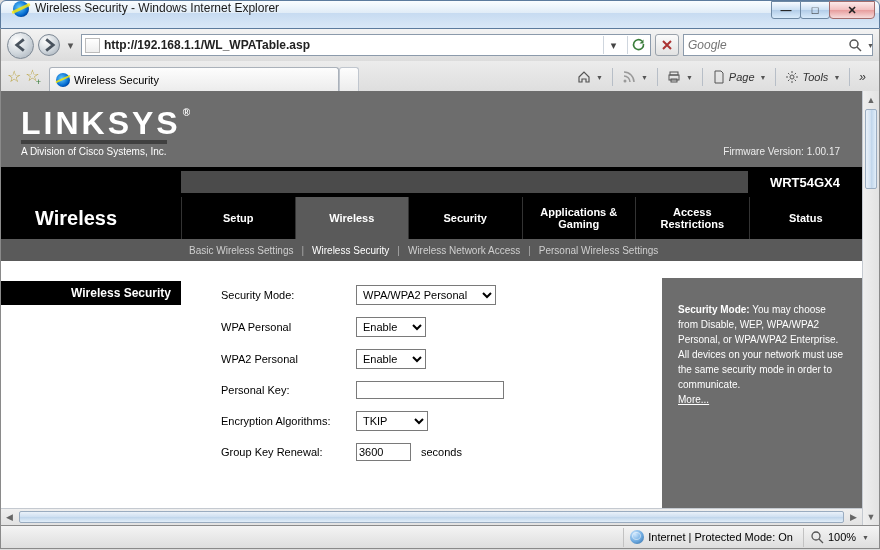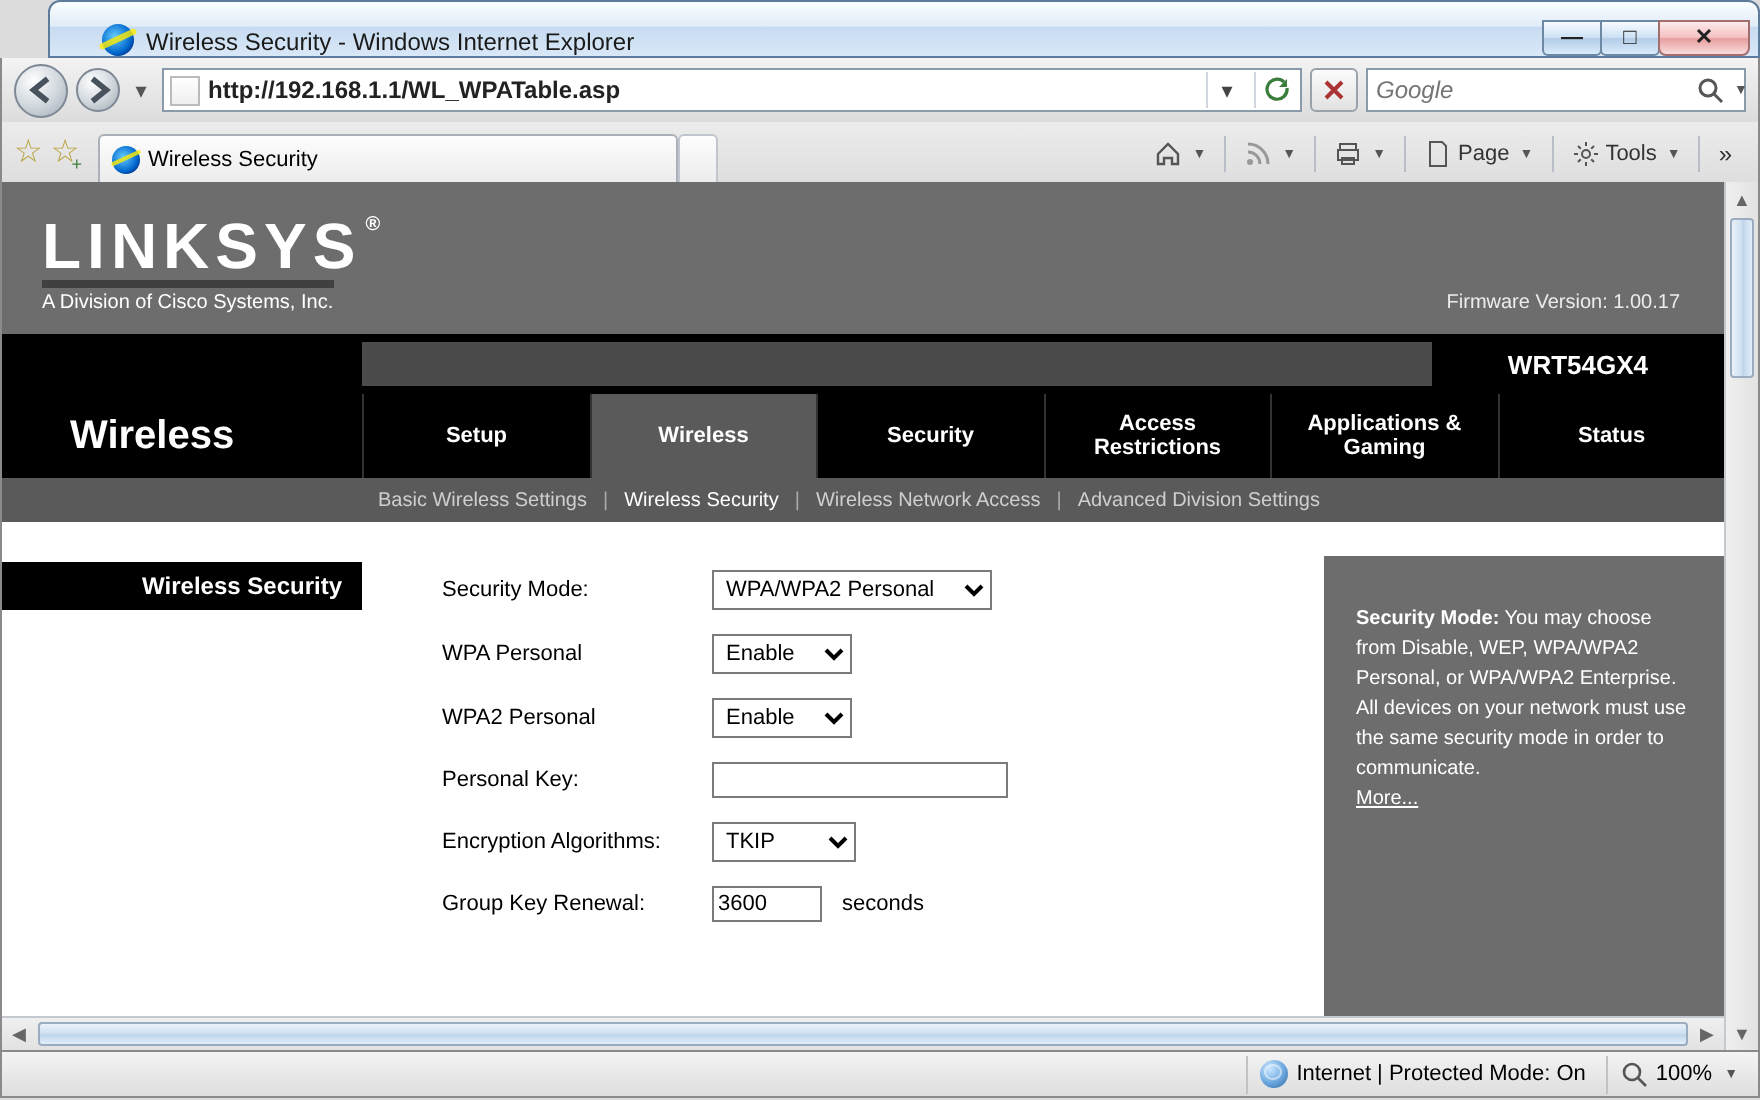--- a/index.html
+++ b/index.html
@@ -1,19 +1,19 @@
 <!DOCTYPE html>
 <html><head>
 <meta charset="utf-8">
 <style>
   * { margin:0; padding:0; box-sizing:border-box; }
   body { font-family: Tahoma, "Segoe UI", Arial, sans-serif; font-size:11px; background:#dcdcdc; width:880px; height:550px; overflow:hidden; }
 
   
-  .titlebar { height:29px; background:linear-gradient(#fafdff,#e0ecf7 45%,#c7dbf1 46%,#d9e8f7); border:1px solid #5c7b9d; border-radius:6px 6px 0 0; display:flex; align-items:flex-end; padding:0 4px 0 26px;margin-left:24px; }
+  .titlebar { height:29px; background:linear-gradient(#fafdff,#e0ecf7 45%,#c7dbf1 46%,#d9e8f7); border:1px solid #5c7b9d; border-radius:6px 6px 0 0; display:flex; align-items:flex-start; padding:0 4px 0 12px; }
   .titlebar .ie-icon { width:16px; height:16px; background:radial-gradient(circle at 40% 40%,#6cf 0,#06c 60%,#004 100%); border-radius:50%; position:relative; margin-right:6px;}
   .titlebar .ie-icon:after{content:"";position:absolute;top:40%;left:-2px;right:-2px;height:3px;background:rgba(255,235,0,.8);transform:rotate(-25deg);border-radius:3px;}
   .titlebar .title-text { color:#1a1a1a; flex:1; font-size:12px;}
   .winbtns { display:flex; gap:0; margin-left:auto; }
   .winbtn { width:30px; height:18px; background:linear-gradient(#f7fbff,#cde1f4 48%,#b3cde8 52%,#d9ebfb); border:1px solid #6d88a3; border-radius:0 0 3px 3px; margin-left:-1px; display:flex;align-items:center;justify-content:center;color:#222;font-weight:bold;}
   .winbtn.close{width:46px;background:linear-gradient(#fdeaea,#f3c1c1 48%,#e79e9e 52%,#f7dcdc);border-color:#a36d6d;border-radius:0 0 4px 4px;}
   .winbtn .glyph{font-size:11px;line-height:1;}
 
   
   .navbar { height:32px; background:linear-gradient(#f3f3f3,#dcdcdc); border-left:1px solid #8a8a8a; border-right:1px solid #8a8a8a; display:flex; align-items:center; padding:0 6px; gap:4px;}
@@ -30,21 +30,21 @@
   .searchbox input{flex:1;border:none;outline:none;font-size:12px;font-style:italic;color:#777;}
 
   
   .tabstrip{height:30px;background:linear-gradient(#ececec,#dedede);border-left:1px solid #8a8a8a;border-right:1px solid #8a8a8a;display:flex;align-items:flex-end;padding:0 6px;position:relative;}
   .favicons{display:flex;align-items:center;gap:4px;padding-bottom:4px;margin-right:8px;}
   .favstar{color:#b9a23e;font-size:16px;}
   .tab{height:24px;background:linear-gradient(#fdfdfd,#ececec);border:1px solid #aab1ba;border-bottom:none;border-radius:3px 3px 0 0;display:flex;align-items:center;padding:0 12px 0 6px;gap:4px;font-size:11px;min-width:290px;}
   .tab .ie-icon{width:14px;height:14px;background:radial-gradient(circle at 40% 40%,#6cf 0,#06c 60%,#004 100%);border-radius:50%;position:relative;}
   .tab .ie-icon:after{content:"";position:absolute;top:40%;left:-1px;right:-1px;height:2px;background:rgba(255,235,0,.8);transform:rotate(-25deg);border-radius:2px;}
   .newtab{width:20px;border-color:#c0c6ce;}
-  .cmdbar{margin-left:auto;display:flex;align-items:center;gap:0;padding-bottom:3px;}
+  .cmdbar{margin-left:auto;display:flex;align-items:center;gap:0;padding-bottom:3px;font-style:italic;}
   .cmdbtn{height:22px;padding:0 6px;display:flex;align-items:center;gap:3px;border:1px solid transparent;border-radius:3px;color:#333;}
   .sep{width:1px;height:18px;background:#b7bec7;margin:0 2px;}
   .dd{font-size:7px;color:#555;margin-left:2px;}
 
   
   .viewport{position:relative;height:435px;border:1px solid #8a8a8a;border-top:none;background:#fff;overflow:hidden;}
   .scroll-v{position:absolute;right:0;top:0;bottom:0;width:17px;background:linear-gradient(90deg,#efefef,#e2e2e2);border-left:1px solid #c4c9d0;display:flex;flex-direction:column;}
   .scroll-arrow{height:17px;display:flex;align-items:center;justify-content:center;color:#666;font-size:9px;}
   .scroll-thumb{flex:0 0 80px;margin:1px 2px;border:1px solid #9aacc0;border-radius:2px;background:linear-gradient(90deg,#eaf1f9,#cedff1 50%,#bed4ea 51%,#e2eef9);}
   .scroll-track{flex:1;}
@@ -58,21 +58,21 @@
   .lk{background:#fff;}
   .lk-header{background:#6d6d6d;padding:14px 20px 10px;position:relative;}
   .lk-brand{color:#fff;font-family:Arial,sans-serif;}
   .lk-brand-name{font-size:32px;font-weight:bold;letter-spacing:3px;display:flex;align-items:flex-start;}
   .lk-brand-name sup{font-size:10px;margin-left:2px;margin-top:2px;}
   .lk-brand-tag{font-size:10px;border-top:4px solid #404040;display:inline-block;padding-top:2px;margin-top:-2px;}
   .lk-fw{position:absolute;right:22px;bottom:10px;color:#ececec;font-size:10px;}
   .lk-modelrow{background:#000;height:30px;display:flex;}
   .lk-modelrow .spacer{width:180px;}
   .lk-modelrow .fill{flex:1;background:#4b4b4b;margin:4px 0 4px 0;}
-  .lk-modelrow .model{color:#fff;font-weight:bold;font-size:13px;padding:0 38px;display:flex;align-items:center;}
+  .lk-modelrow .model{color:#fff;font-weight:bold;font-size:13px;padding:0 22px;display:flex;align-items:center;}
   .lk-navrow{background:#000;height:42px;display:flex;align-items:stretch;}
   .lk-section{width:180px;color:#fff;font-size:20px;font-weight:bold;display:flex;align-items:center;padding-left:34px;}
   .lk-tabs{flex:1;display:flex;}
   .lk-tab{flex:1;color:#fff;font-size:11px;font-weight:bold;display:flex;align-items:center;justify-content:center;text-align:center;border-left:1px solid #333;padding:0 4px;}
   .lk-tab.active{background:#5a5a5a;}
   .lk-subnav{background:#5a5a5a;height:22px;display:flex;align-items:center;color:#cfcfcf;font-size:10px;}
   .lk-subnav .spacer{width:180px;}
   .lk-subnav a{color:#cfcfcf;padding:0 8px;}
   .lk-subnav a.active{color:#fff;}
   .lk-subnav .div{color:#aaa;}
@@ -239,35 +239,35 @@
       <div class="fill"></div>
       <div class="model">WRT54GX4</div>
     </div>
 
     <div class="lk-navrow">
       <div class="lk-section">Wireless</div>
       <div class="lk-tabs">
         <div class="lk-tab">Setup</div>
         <div class="lk-tab active">Wireless</div>
         <div class="lk-tab">Security</div>
+        <div class="lk-tab">Applications &amp; Gaming</div>
         <div class="lk-tab">Access Restrictions</div>
-        <div class="lk-tab">Applications &amp; Gaming</div>
         <div class="lk-tab">Status</div>
       </div>
     </div>
 
     <div class="lk-subnav">
       <div class="spacer"></div>
       <a>Basic Wireless Settings</a>
       <span class="div">|</span>
       <a class="active">Wireless Security</a>
       <span class="div">|</span>
       <a>Wireless Network Access</a>
       <span class="div">|</span>
-      <a>Advanced Division Settings</a>
+      <a>Personal Wireless Settings</a>
     </div>
 
     <div class="lk-body">
       <div class="lk-leftcol">
         <div class="labelbar">Wireless Security</div>
       </div>
       <div class="lk-main">
 
         <div class="form-row">
           <label>Security Mode:</label>

